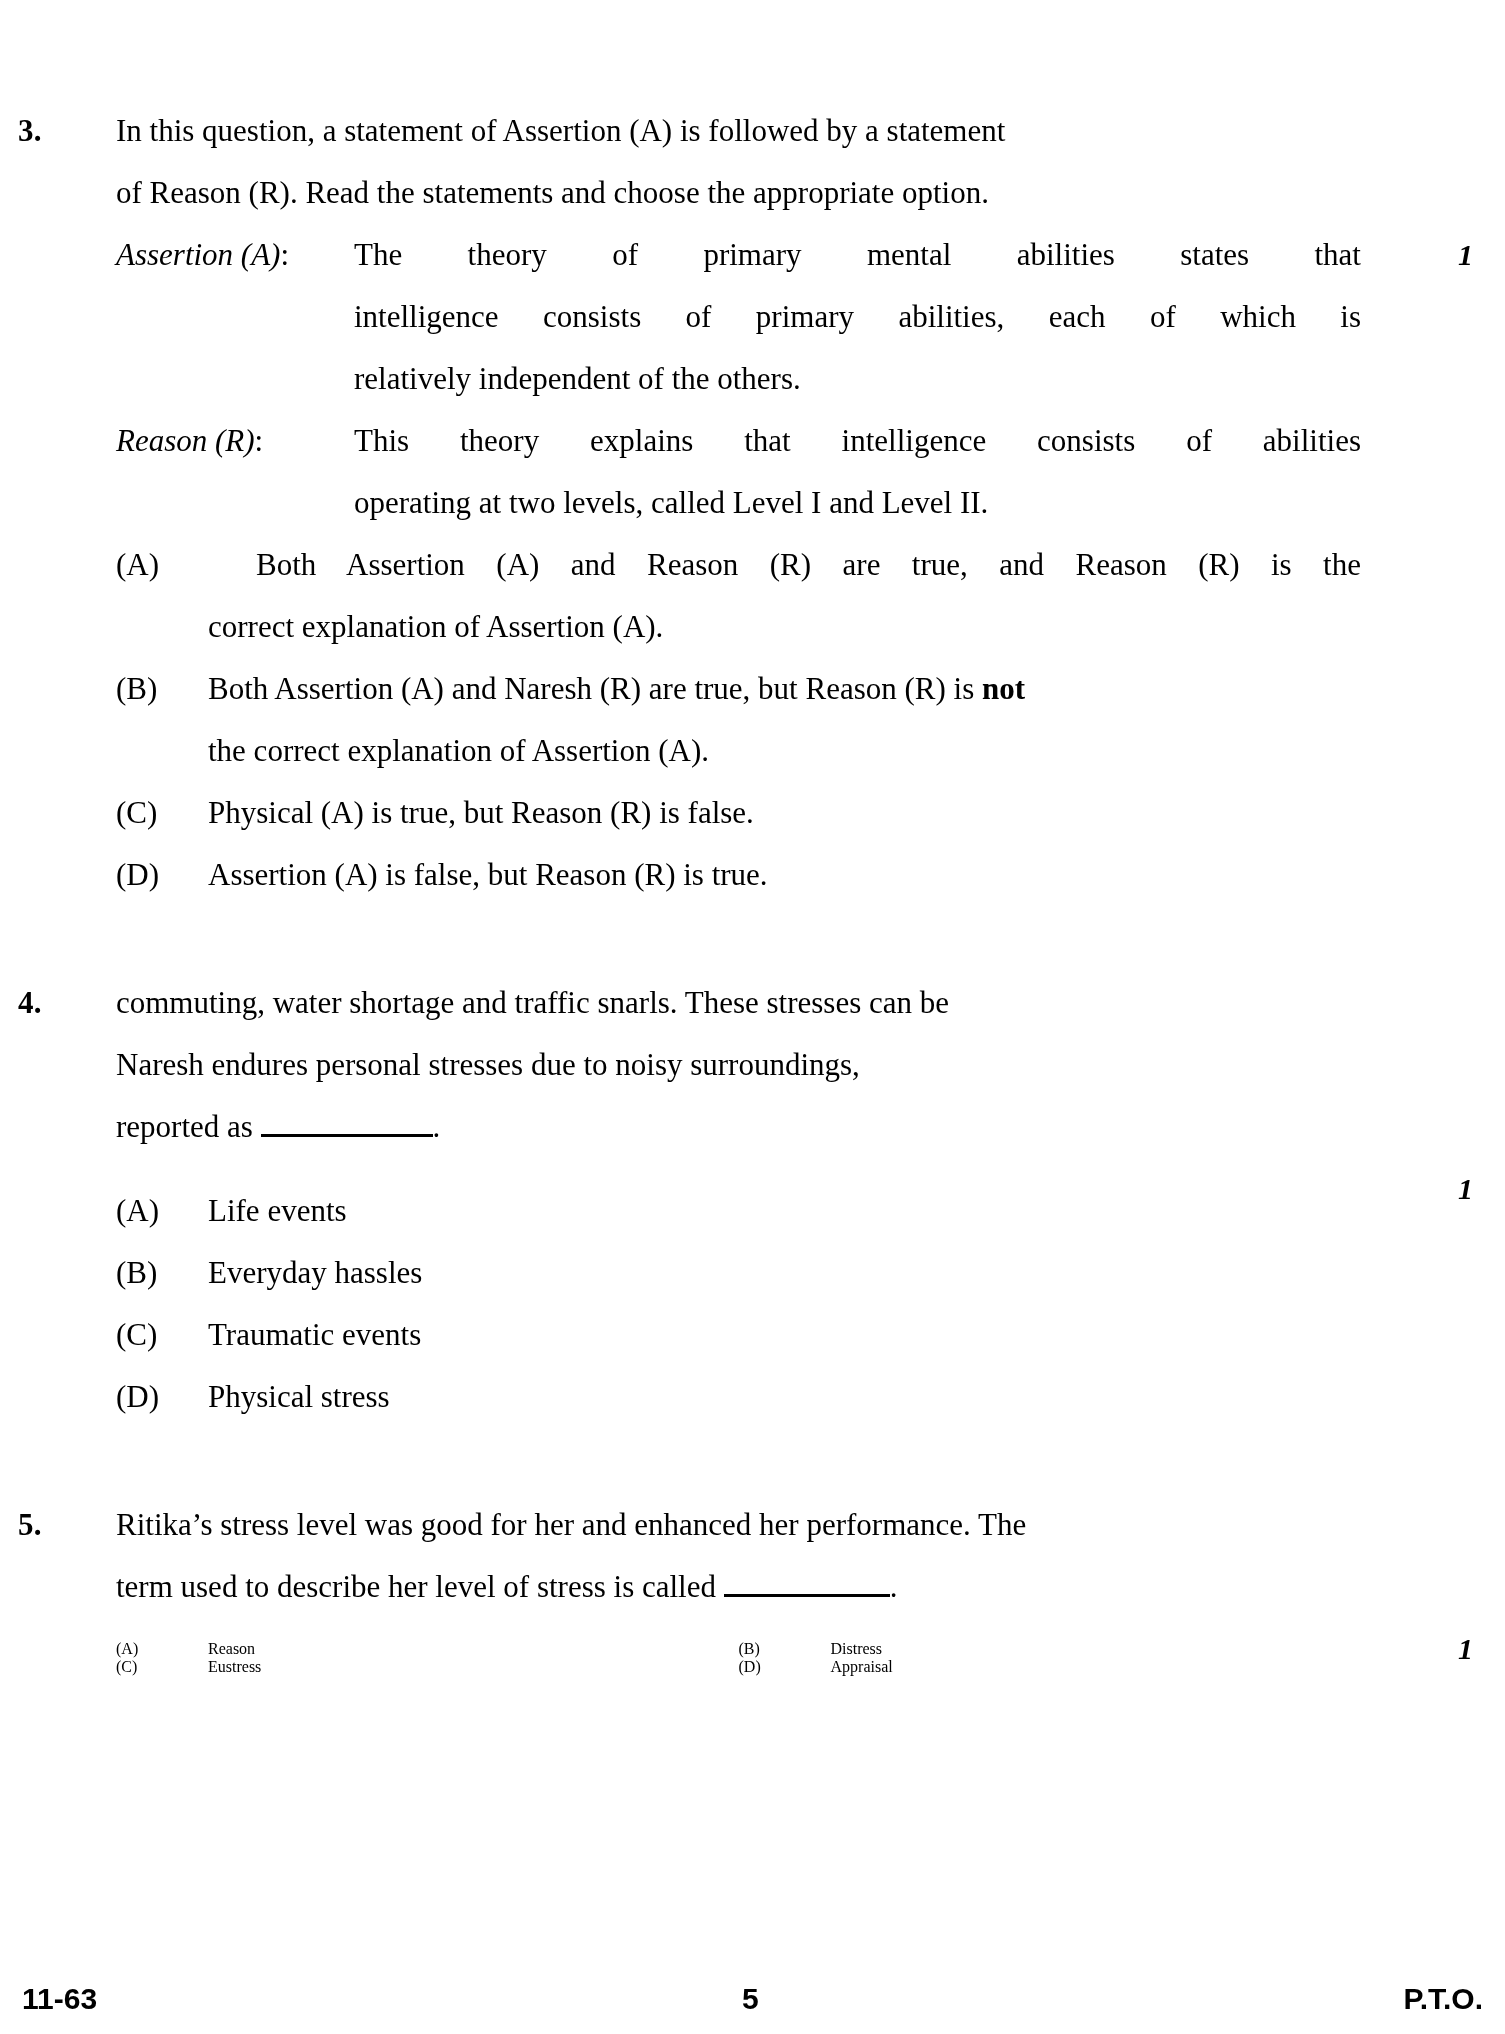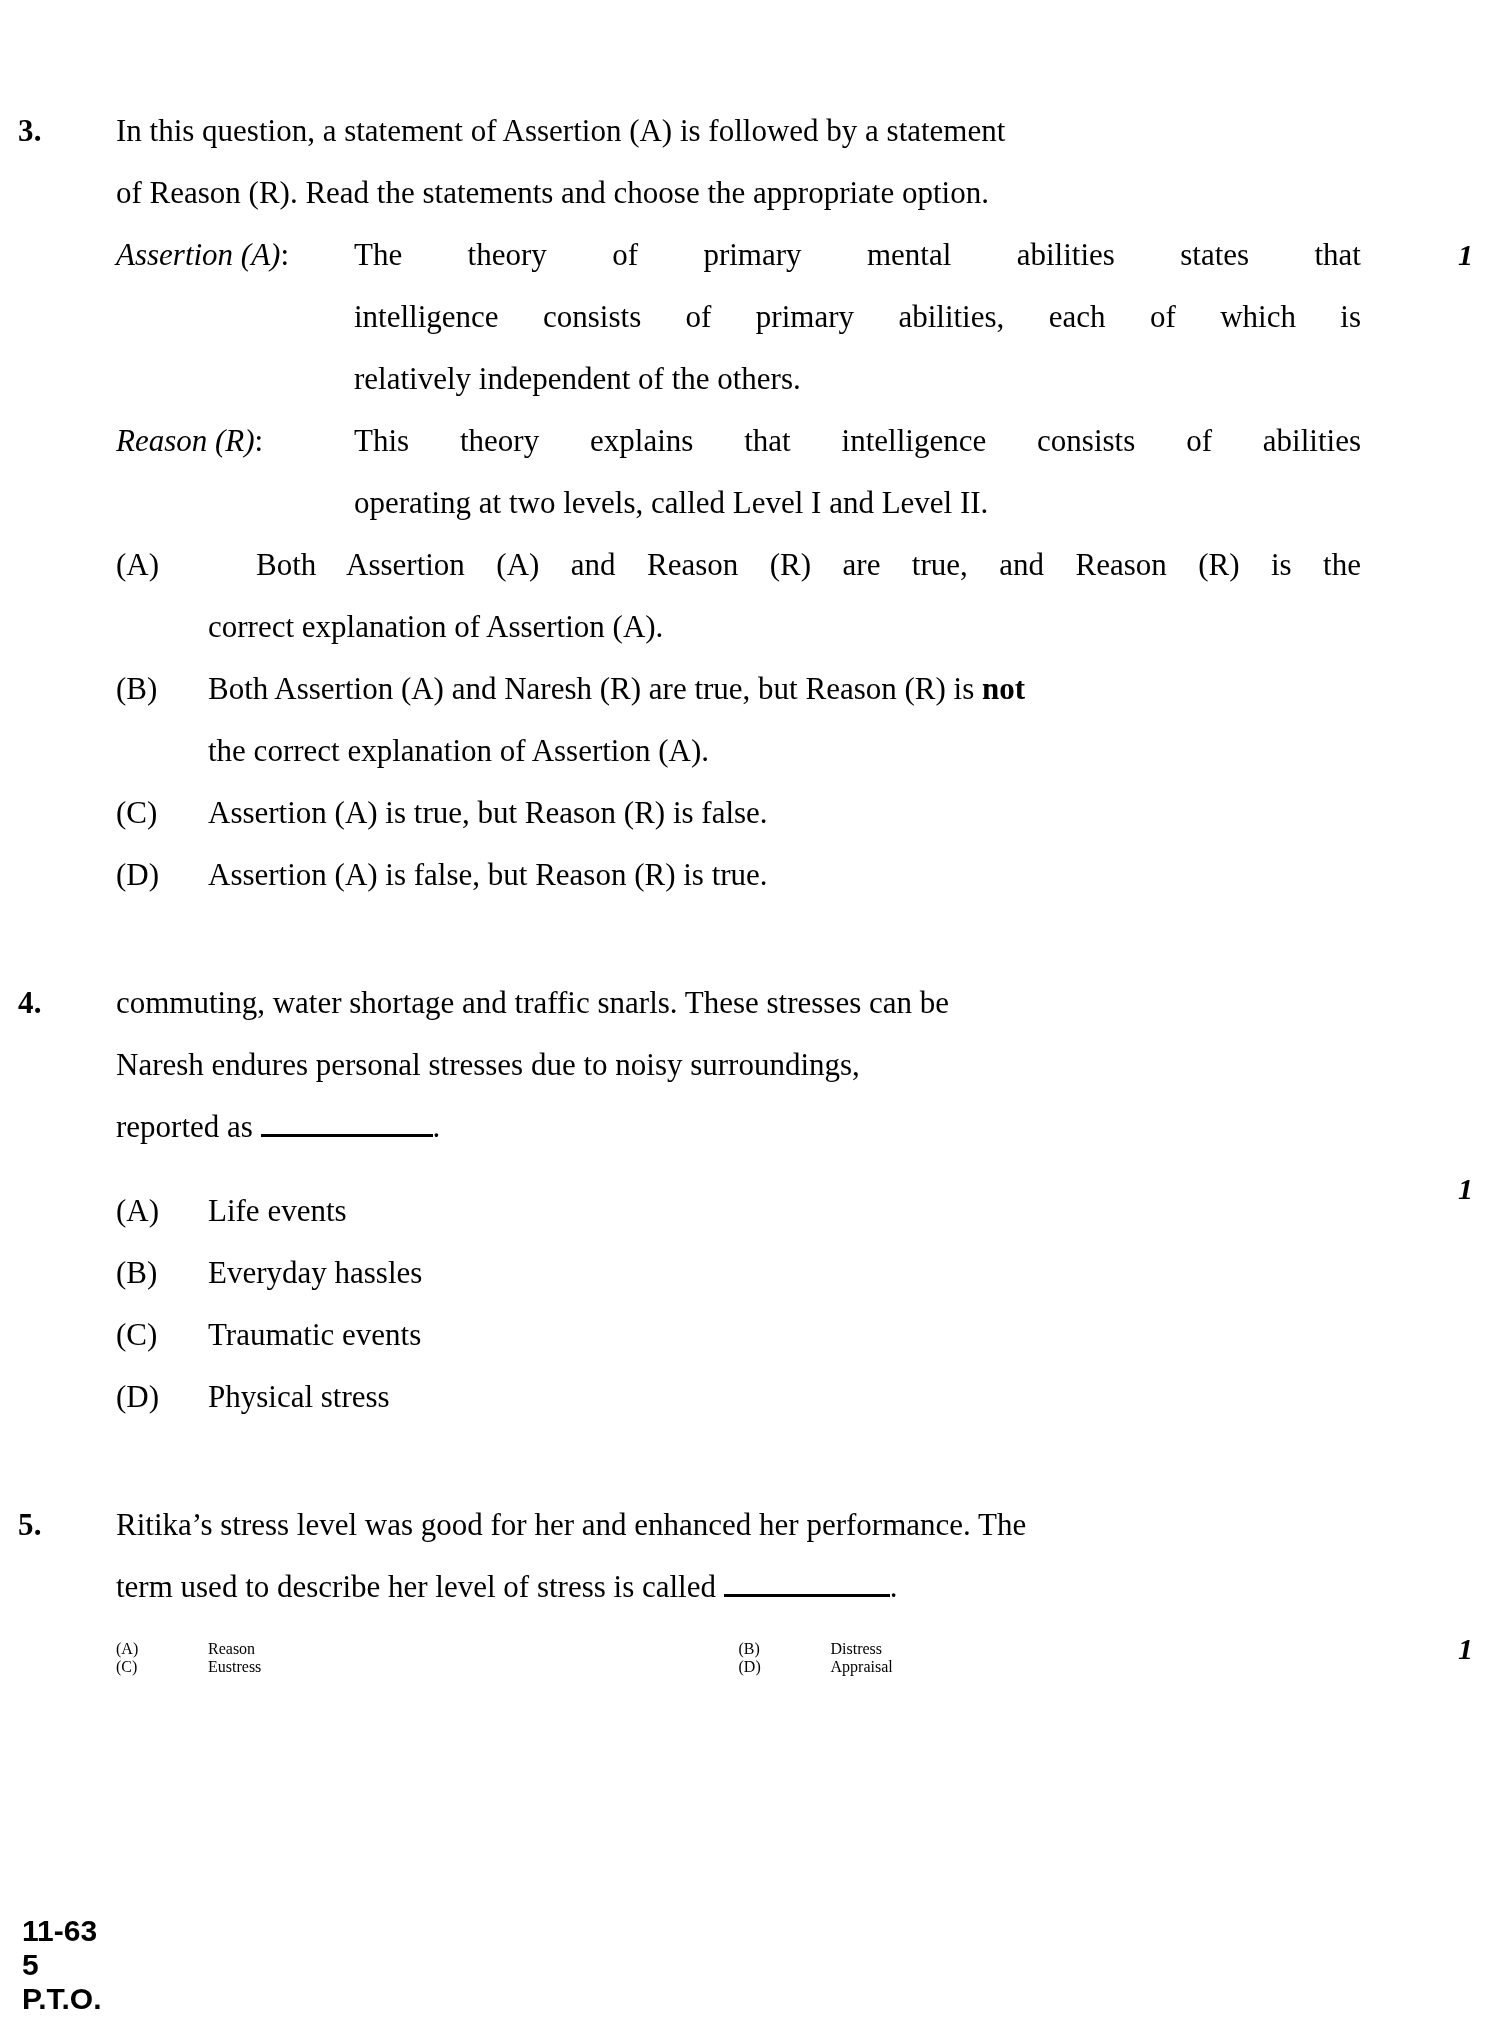--- a/index.html
+++ b/index.html
@@ -145,21 +145,20 @@
     left: 0;
     bottom: 18px;
     width: 1505px;
     display: flex;
     align-items: baseline;
     font-family: "Liberation Sans", "DejaVu Sans", sans-serif;
     font-weight: bold;
     font-size: 30px;
     padding: 0 22px;
     box-sizing: border-box;
-    flex-direction: column;
   }
   .footer-left { flex: 0 0 auto; text-align: left; }
   .footer-center { flex: 1 1 auto; text-align: center; }
   .footer-right { flex: 0 0 auto; text-align: right; }
 </style>
 </head>
 <body>
 
 <div class="page">
   <div class="content">
@@ -207,21 +206,21 @@
           <div class="opt-row">
             <div class="opt-key">(B)</div>
             <div class="opt-text">
               <div><span>Both Assertion (A) and Naresh (R) are true, but Reason (R) is </span><span class="bold-italic">not</span></div>
               <div>the correct explanation  of Assertion (A).</div>
             </div>
           </div>
 
           <div class="opt-row">
             <div class="opt-key">(C)</div>
-            <div class="opt-text">Assertion (A) is true, but Reason (R) is false.</div>
+            <div class="opt-text">Physical (A) is true, but Reason (R) is false.</div>
           </div>
 
           <div class="opt-row">
             <div class="opt-key">(D)</div>
             <div class="opt-text">Assertion (A) is false, but Reason (R) is true.</div>
           </div>
         </div>
       </div>
     </div>
 

